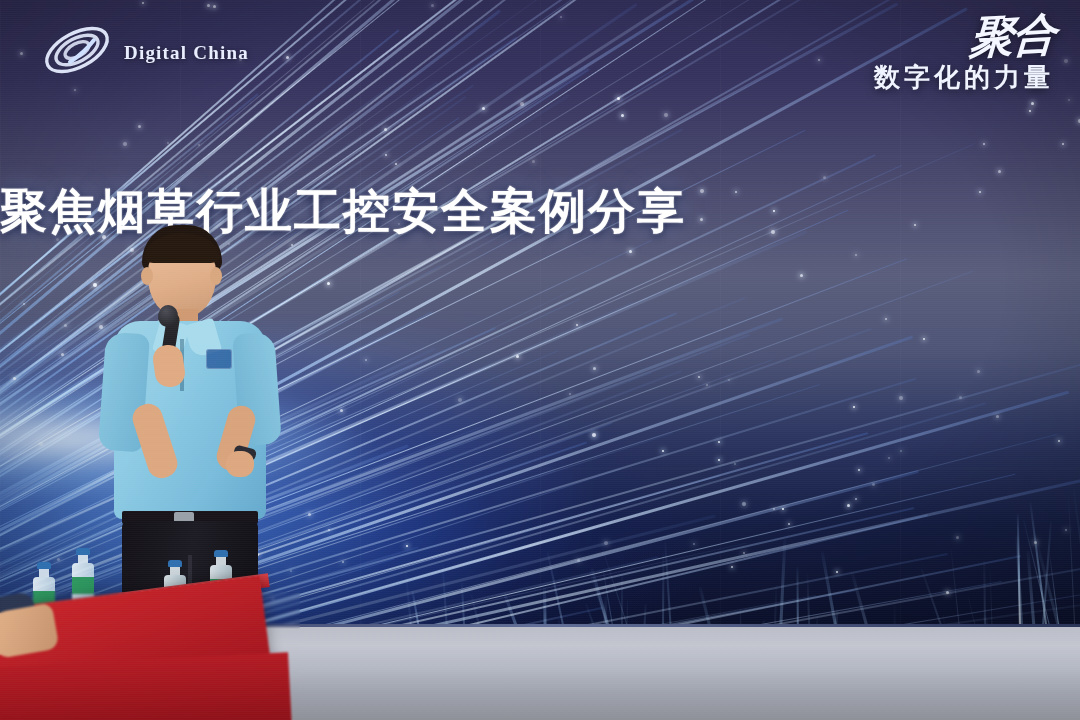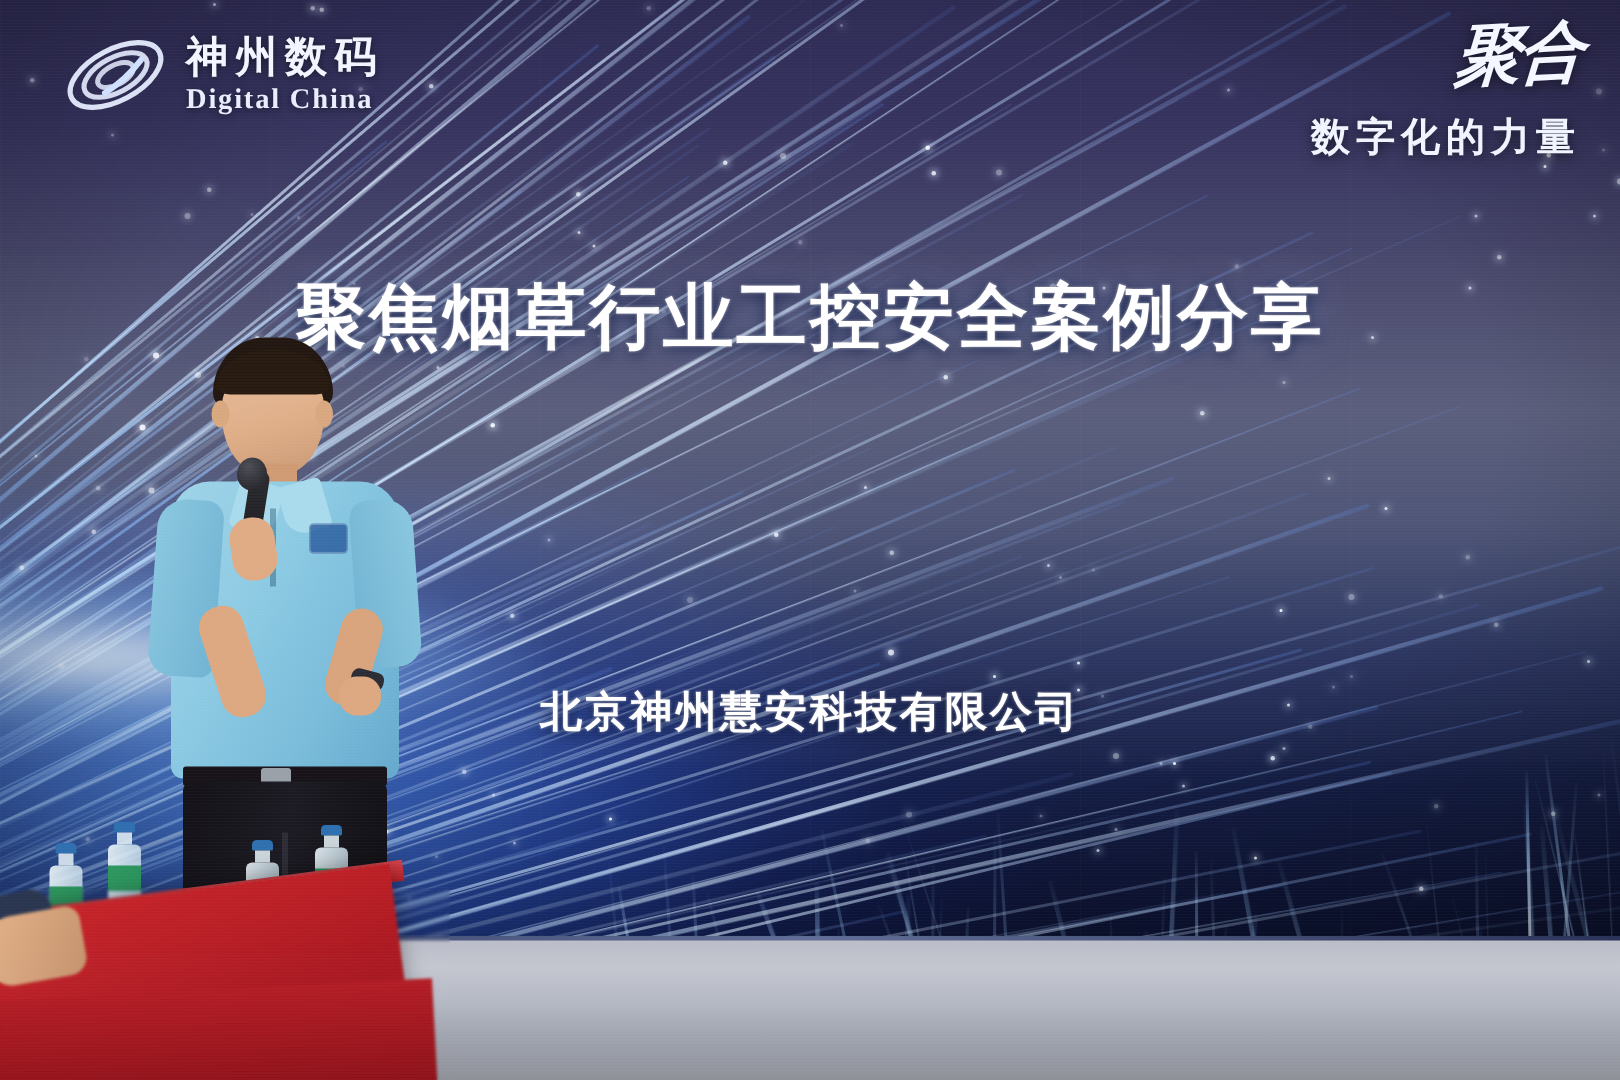--- a/index.html
+++ b/index.html
@@ -74,21 +74,20 @@
   }
   #vignette{
     position:absolute; inset:0; pointer-events:none;
     background:radial-gradient(ellipse 85% 85% at 50% 45%, rgba(0,0,0,0) 50%, rgba(0,0,0,0.40) 100%);
   }
 
   
   #slide-text{ position:absolute; inset:0; pointer-events:none; }
   #slide-title{
     position:absolute; left:0; right:0; top:180px;
-    text-align:center;
     font-size:47px; font-weight:bold; letter-spacing:2px;
     color:#ffffff;
     text-shadow:0 0 2px rgba(255,255,255,.55), 0 2px 10px rgba(10,20,60,.85), 0 0 26px rgba(150,190,255,.35);
     white-space:nowrap;
   }
   #slide-date{
     position:absolute; left:0; right:0; top:350px;
     text-align:center;
     font-size:26px; font-weight:bold; letter-spacing:1px;
     color:#ffffff;
@@ -125,21 +124,21 @@
     font-family:"Liberation Serif","DejaVu Serif",serif;
     font-size:44px; font-weight:bold; color:#f4f7ff;
     letter-spacing:-2px;
     font-style:italic;
     transform:skewX(-6deg) rotate(-3deg);
     display:inline-block;
     text-shadow:0 2px 8px rgba(0,0,0,.55);
     line-height:.95;
   }
   #logo-right-sub{
-    margin-top:16px;
+    margin-top:2px;
     font-size:26px; font-weight:bold; letter-spacing:4px; color:#f0f4ff;
     text-shadow:0 2px 8px rgba(0,0,0,.55);
   }
 
   
   #floor{
     position:absolute; left:0; top:624px; width:1080px; height:96px;
     background:linear-gradient(to bottom,
       #b9bcc6 0%, #c3c6cf 22%, #b3b7c2 48%, #9fa3ae 70%, #8e9098 100%);
   }
@@ -600,33 +599,31 @@
     <div id="logo-left">
       <svg id="logo-left-mark" viewBox="0 0 74 64">
         <g fill="none" stroke="#e6ecff" stroke-width="3.4" stroke-linecap="round">
           <ellipse cx="37" cy="32" rx="33" ry="17" transform="rotate(-28 37 32)" opacity=".95"></ellipse>
           <ellipse cx="37" cy="32" rx="23" ry="11.5" transform="rotate(-28 37 32)" opacity=".9"></ellipse>
           <ellipse cx="37" cy="32" rx="13" ry="6.5" transform="rotate(-28 37 32)" opacity=".85"></ellipse>
         </g>
         <path d="M30 44 q14 -9 24 -22" stroke="#cfe0ff" stroke-width="4" fill="none" stroke-linecap="round"></path>
       </svg>
       <div id="logo-left-text">
-        <span id="logo-left-cn">神州数码</span>
         <span id="logo-left-en">Digital China</span>
       </div>
     </div>
 
     <div id="logo-right">
       <div id="logo-right-mark">聚合</div>
       <div id="logo-right-sub">数字化的力量</div>
     </div>
 
     <div id="slide-text">
       <div id="slide-title">聚焦烟草行业工控安全案例分享</div>
-      <div id="slide-company">北京神州慧安科技有限公司</div>
     </div>
   </div>
 
   <div id="floor"></div>
   <div id="floor-line"></div>
 
   <div id="speaker">
     <div class="sp" id="sp-hair"></div>
     <div class="sp" id="sp-face"></div>
     <div class="sp" id="sp-hair2"></div>

